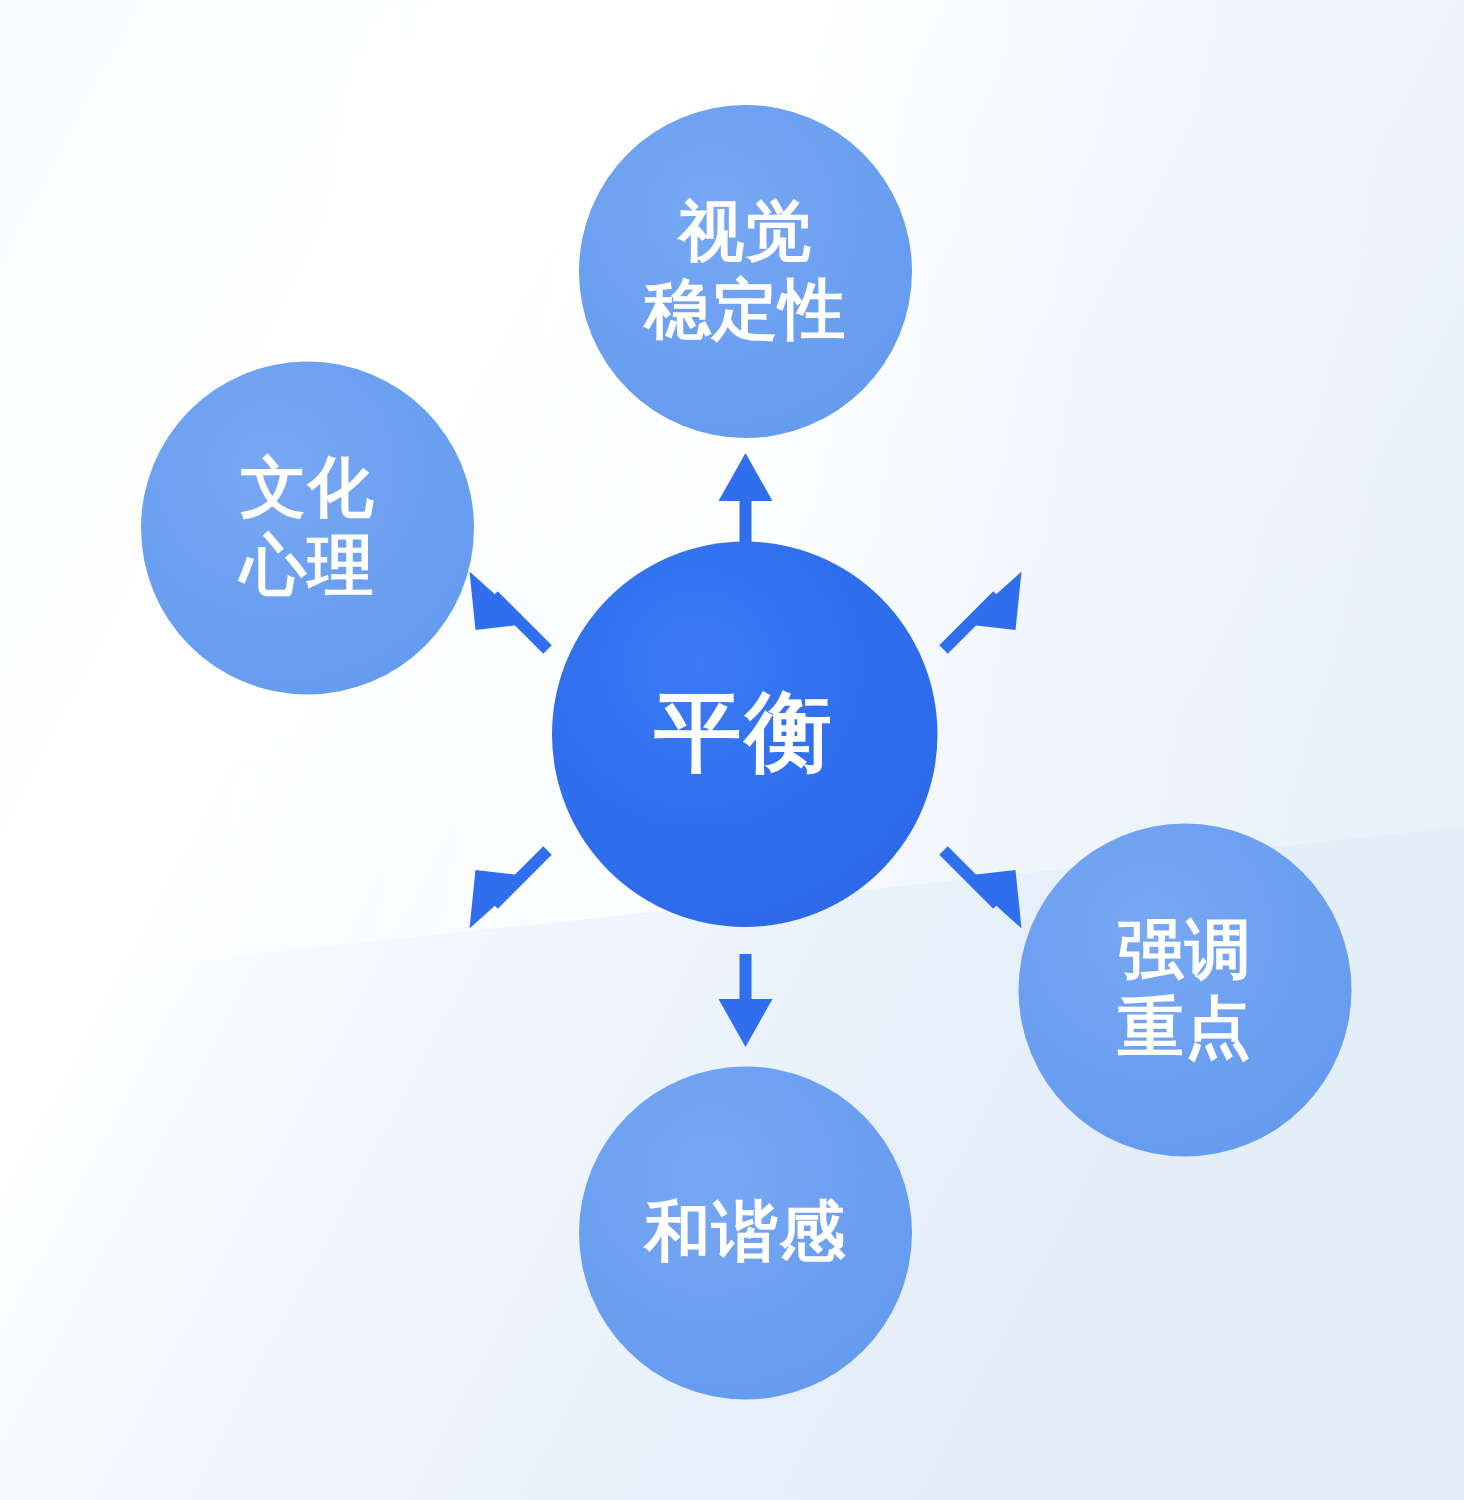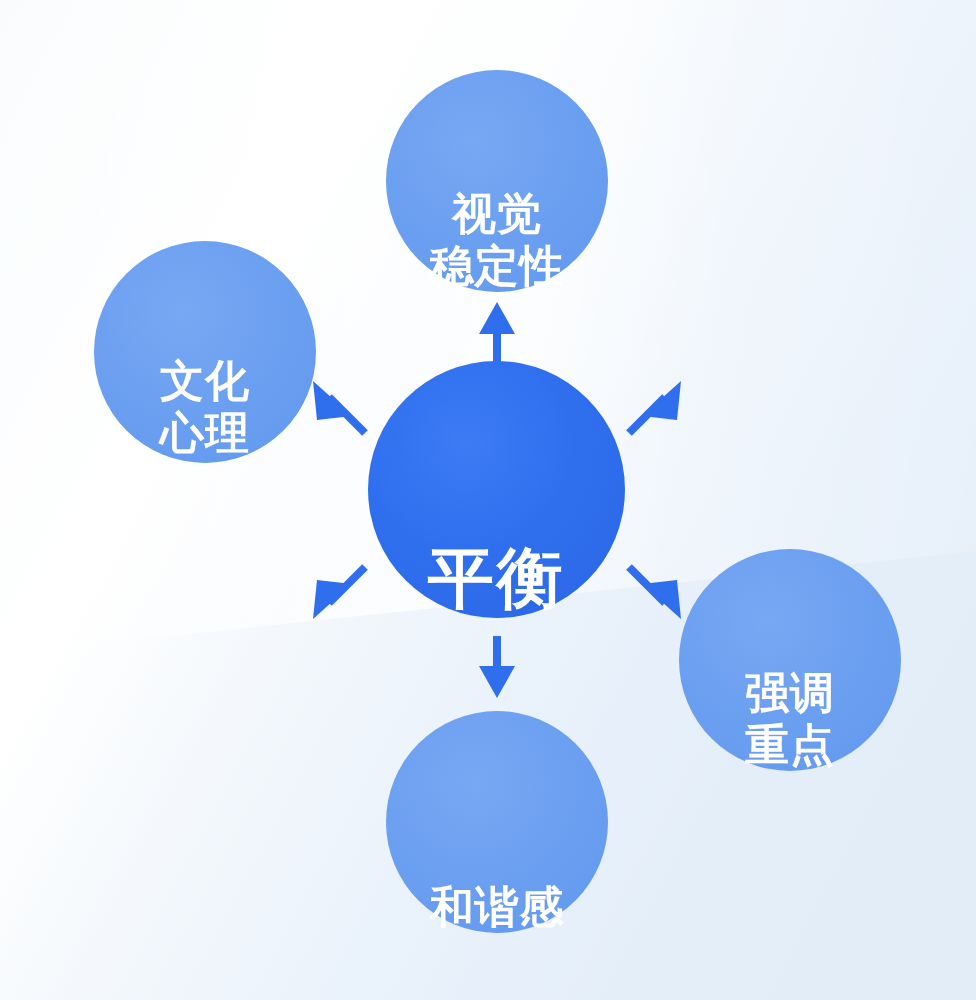--- a/index.html
+++ b/index.html
@@ -52,21 +52,21 @@
     left: 0;
     top: 0;
     width: 976px;
     height: 1000px;
   }
 
   .node {
     position: absolute;
     border-radius: 50%;
     display: flex;
-    align-items: flex-end;
+    align-items: center;
     justify-content: center;
     text-align: center;
     color: #ffffff;
     box-sizing: border-box;
     user-select: none;
   }
 
   .node-label {
     display: block;
     line-height: 1.18;
@@ -79,42 +79,42 @@
   #node-center {
     width: 257px;
     height: 257px;
     left: 368px;
     top: 361px;
     background:
       radial-gradient(circle at 38% 32%, #3d7bf4 0%, #2f6fee 46%, #2a66e4 100%);
     z-index: 3;
   }
   #node-center .node-label {
-    font-size: 66px;
+    font-size: 58px;
     letter-spacing: 0.04em;
   }
 
   
   .node-satellite {
     width: 222px;
     height: 222px;
     background:
       radial-gradient(circle at 40% 32%, #78a8f4 0%, #6b9ff0 50%, #6199ef 100%);
     z-index: 2;
   }
   .node-satellite .node-label {
     font-size: 44px;
   }
 
   #node-top          { left: 386px; top:  70px; }
   #node-top-right    { left: 679px; top: 244px; }
   #node-bottom-right { left: 679px; top: 549px; }
   #node-bottom       { left: 386px; top: 711px; }
   #node-bottom-left  { left:  94px; top: 549px; }
-  #node-top-left     { left:  94px; top: 241px; font-family: Liberation Mono, monospace; }
+  #node-top-left     { left:  94px; top: 241px; }
 </style>
 </head>
 <body>
 
 <div id="diagram-root">
 
   <svg class="svg-layer" viewBox="0 0 976 1000" width="976" height="1000" xmlns="http://www.w3.org/2000/svg" aria-hidden="true">
 
     <g>
       <rect x="493" y="320" width="8" height="46" fill="#2F6FEE"></rect>

